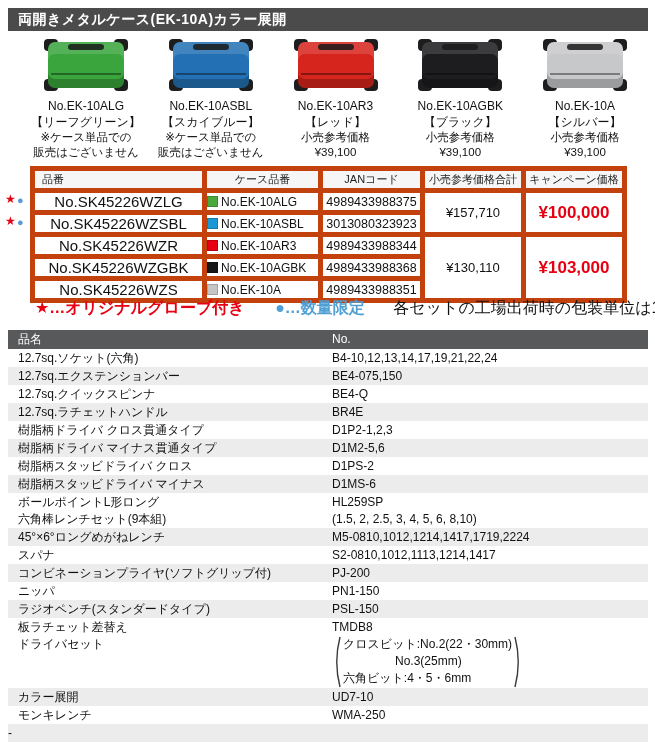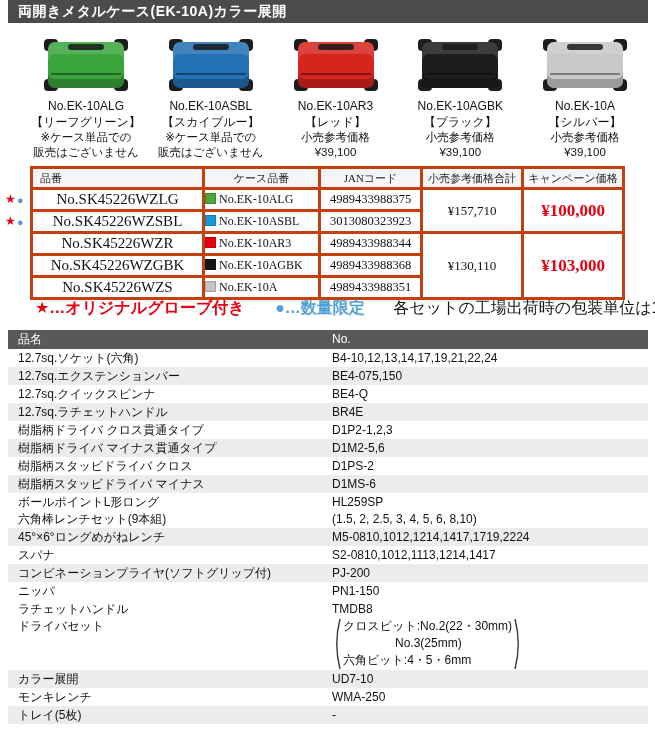--- a/index.html
+++ b/index.html
@@ -1,20 +1,20 @@
 <!DOCTYPE html>
 <html><head>
 <meta charset="utf-8">
 <style>
   html,body{margin:0;padding:0;background:#fff;}
   .page{position:relative;width:655px;height:744px;background:#fff;overflow:hidden;
         font-family:"Liberation Sans","DejaVu Sans",sans-serif;color:#111;}
 
   
-  .title-bar{position:absolute;left:8px;top:0;width:640px;height:23px;background:#4b4b4b;
+  .title-bar{position:absolute;left:8px;top:8px;width:640px;height:23px;background:#4b4b4b;
              color:#fff;font-size:14px;font-weight:bold;line-height:23px;padding-left:10px;
              box-sizing:border-box;letter-spacing:.5px;}
 
   
   .products{position:absolute;left:0;top:36px;width:655px;box-sizing:border-box;
             padding:0 10px 0 26px;display:flex;justify-content:space-between;}
   .product-card{width:120px;text-align:center;}
   .case{position:relative;width:86px;height:54px;margin:2px auto 6px;}
   .case-body{position:absolute;left:5px;right:5px;top:4px;bottom:4px;border-radius:7px;
              box-shadow:inset 0 12px 0 rgba(255,255,255,.14), inset 0 -9px 0 rgba(0,0,0,.22);}
@@ -23,21 +23,21 @@
                background:#1a1a1a;border-radius:3px;opacity:.85;}
   .bumper{position:absolute;width:14px;height:12px;background:#1d1d1d;border-radius:4px;}
   .bumper.tl{left:1px;top:1px}.bumper.tr{right:1px;top:1px}
   .bumper.bl{left:1px;bottom:1px}.bumper.br{right:1px;bottom:1px}
   .p-line{font-size:12px;line-height:16px;}
   .p-note{font-size:11.5px;line-height:15px;}
 
   
   .price-section{position:absolute;left:0;top:166px;width:655px;}
   table.price{border-collapse:collapse;table-layout:fixed;margin-left:30px;width:592px;}
-  table.price th,table.price td{border:3px solid #c2410c;box-sizing:border-box;font-family:Liberation Serif, serif;}
+  table.price th,table.price td{border:5px solid #c2410c;box-sizing:border-box;}
   table.price th{height:21px;background:#f6f6f6;font-size:11px;font-weight:normal;color:#222;}
   th.h-item{text-align:left;padding-left:7px;}
   th.h-campaign{color:#e60012;font-weight:bold;}
   table.price td{height:22px;padding:0;}
   td.c-item{font-size:15px;padding-left:7px;color:#111;white-space:nowrap;text-align:center;}
   td.c-case{font-size:12px;padding-left:4px;white-space:nowrap;}
   .swatch{display:inline-block;width:11px;height:11px;margin-right:3px;vertical-align:-1px;
           border:1px solid rgba(0,0,0,.18);box-sizing:border-box;}
   td.c-jan{font-size:12.5px;text-align:center;}
   td.c-retail{font-size:13px;text-align:center;}
@@ -321,23 +321,31 @@
           </div>
         </div>
         <div class="parts-row">
           <div class="pr-name">
             <div>ニッパ</div>
           </div>
           <div class="pr-no">
             <div>PN1-150</div>
           </div>
         </div>
-        <div class="parts-row">
-          <div class="pr-name">
-            <div>ラチェットハンドル</div>
+        <div class="parts-row alt">
+          <div class="pr-name">
+            <div>ラジオペンチ(スタンダードタイプ)</div>
+          </div>
+          <div class="pr-no">
+            <div>PSL-150</div>
+          </div>
+        </div>
+        <div class="parts-row">
+          <div class="pr-name">
+            <div>板ラチェット差替え</div>
             <div>ドライバセット</div>
           </div>
           <div class="pr-no">
             <div>TMDB8</div>
   <div class="bits">
     <svg width="9" height="52" viewBox="0 0 9 52">
       <path d="M8 1 Q1.5 26 8 51" stroke="#3a3a3a" stroke-width="1.4" fill="none"></path>
     </svg>
     <div class="bits-lines">
       <div class="bl1">クロスビット:No.2(22・30mm)</div>
@@ -360,23 +368,20 @@
         </div>
         <div class="parts-row">
           <div class="pr-name">
             <div>モンキレンチ</div>
           </div>
           <div class="pr-no">
             <div>WMA-250</div>
           </div>
         </div>
         <div class="parts-row alt">
-          <div class="pr-name">
-            <div>トレイ(5枚)</div>
-          </div>
           <div class="pr-no">
             <div>-</div>
           </div>
         </div>
       </div>
   </div>
 
 </div>
 
 </body></html>

